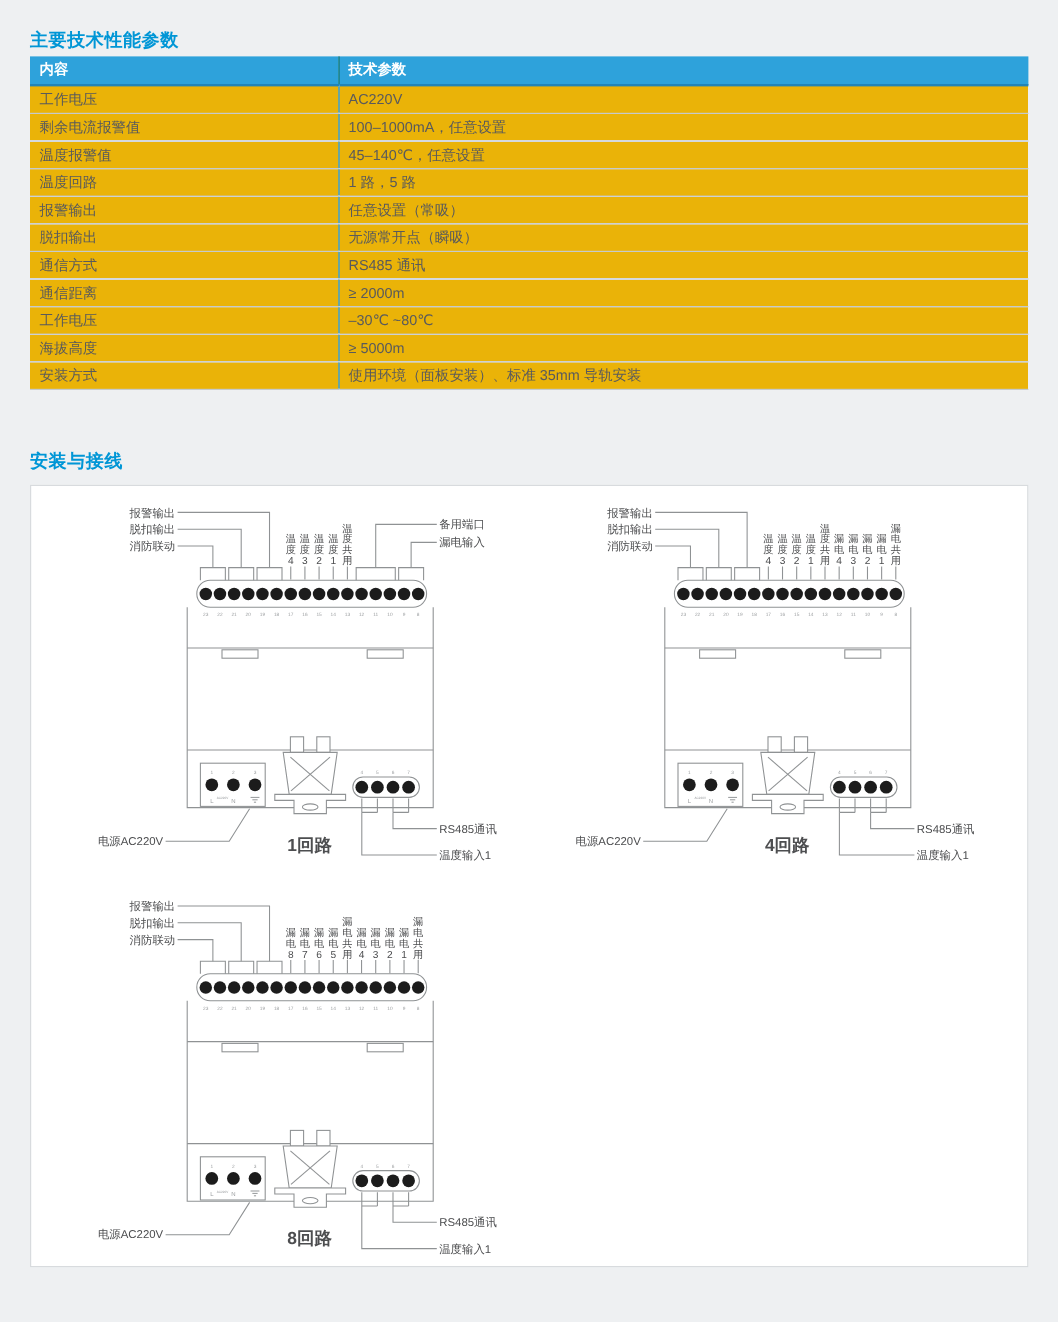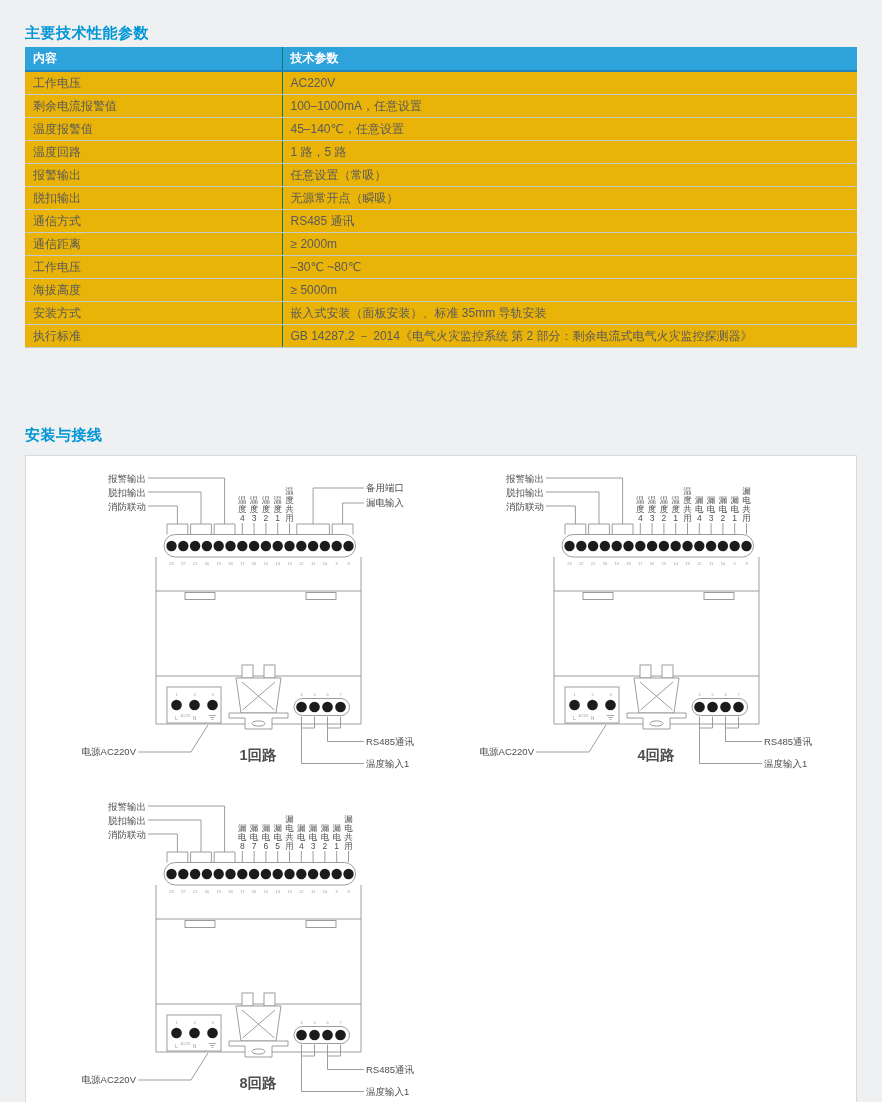--- a/index.html
+++ b/index.html
@@ -11,21 +11,21 @@
     overflow:hidden;
   }
   .content { padding:0 25px; }
   .section-title {
     font-size:15px;
     font-weight:bold;
     color:#0096d6;
     letter-spacing:0.5px;
   }
   #title-params { padding-top:24px; }
-  #title-wiring { margin-top:78px; }
+  #title-wiring { margin-top:50px; }
   table.params {
     margin-top:4px;
     width:832px;
     border-collapse:collapse;
     table-layout:fixed;
     font-size:12px;
   }
   table.params col.c1 { width:257px; }
   table.params th {
     background:#2ea2db;
@@ -112,25 +112,21 @@
         <tr>
           <td>工作电压</td>
           <td>–30℃ ~80℃</td>
         </tr>
         <tr>
           <td>海拔高度</td>
           <td>≥ 5000m</td>
         </tr>
         <tr>
           <td>安装方式</td>
-          <td>嵌入式安装（面板安装）、标准 35mm 导轨安装</td>
-        </tr>
-        <tr>
-          <td>执行标准</td>
-          <td>GB 14287.2 － 2014《电气火灾监控系统 第 2 部分：剩余电流式电气火灾监控探测器》</td>
+          <td>使用环境（面板安装）、标准 35mm 导轨安装</td>
         </tr>
       </tbody>
   </table>
 
   <div id="title-wiring" class="section-title">安装与接线</div>
 
   <div class="panel">
     <div class="diagram" id="diagram-0"><svg viewBox="0 0 365 312" width="365" height="312">
           <g>
             <path d="M88,91 V258 H293 V91" stroke="#8f9294" stroke-width="0.9" fill="none"></path>

